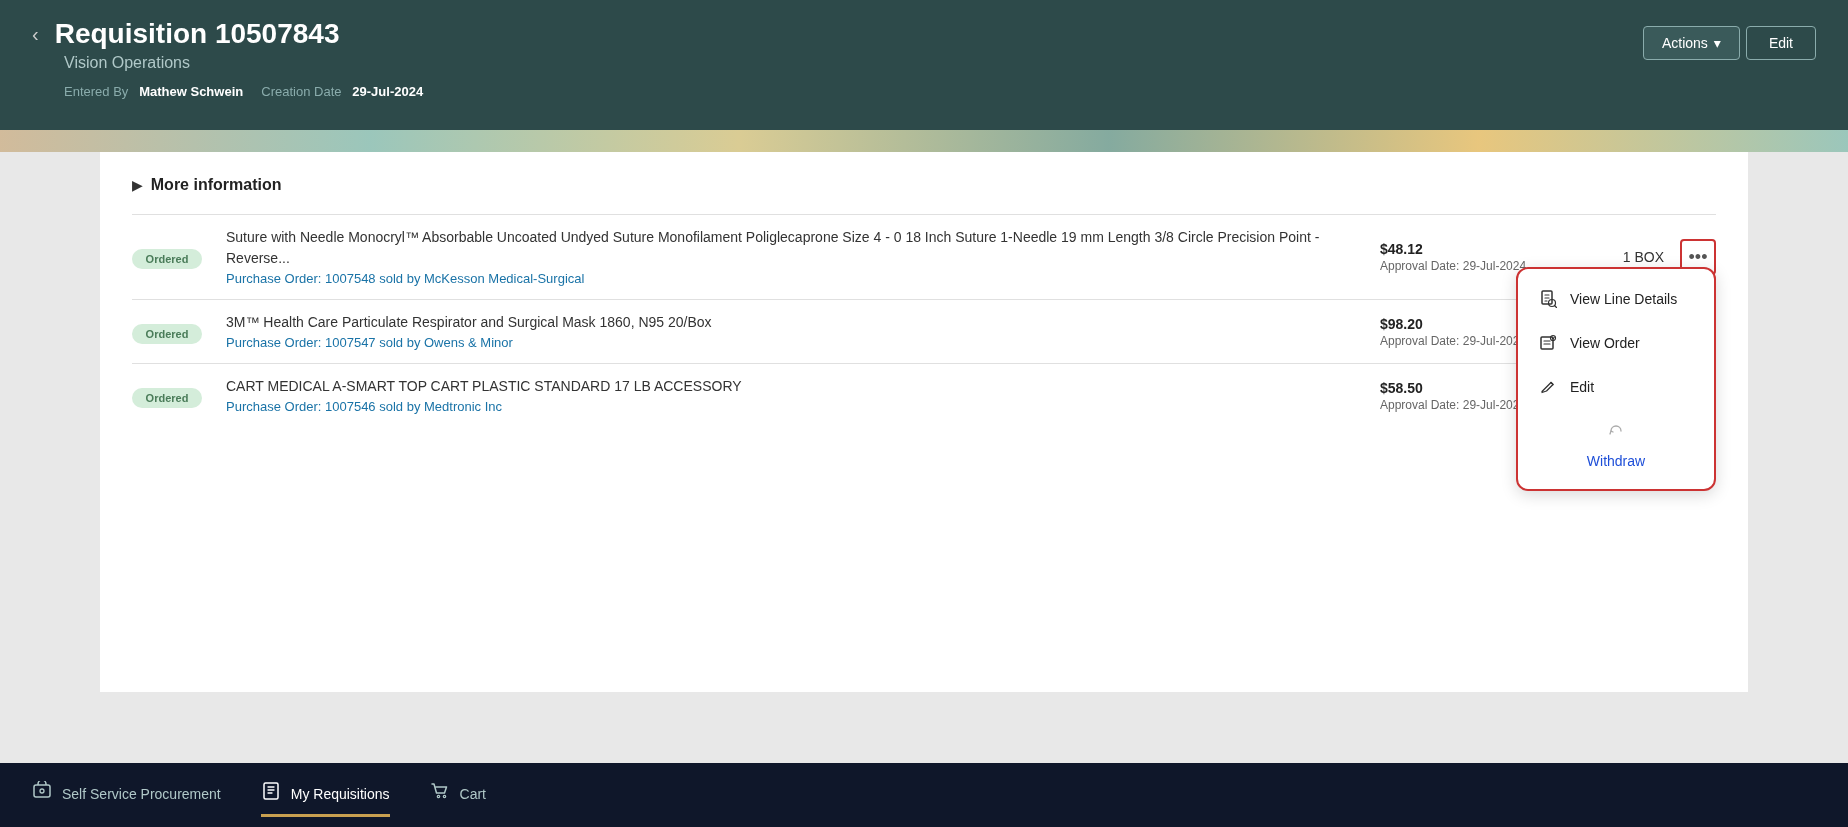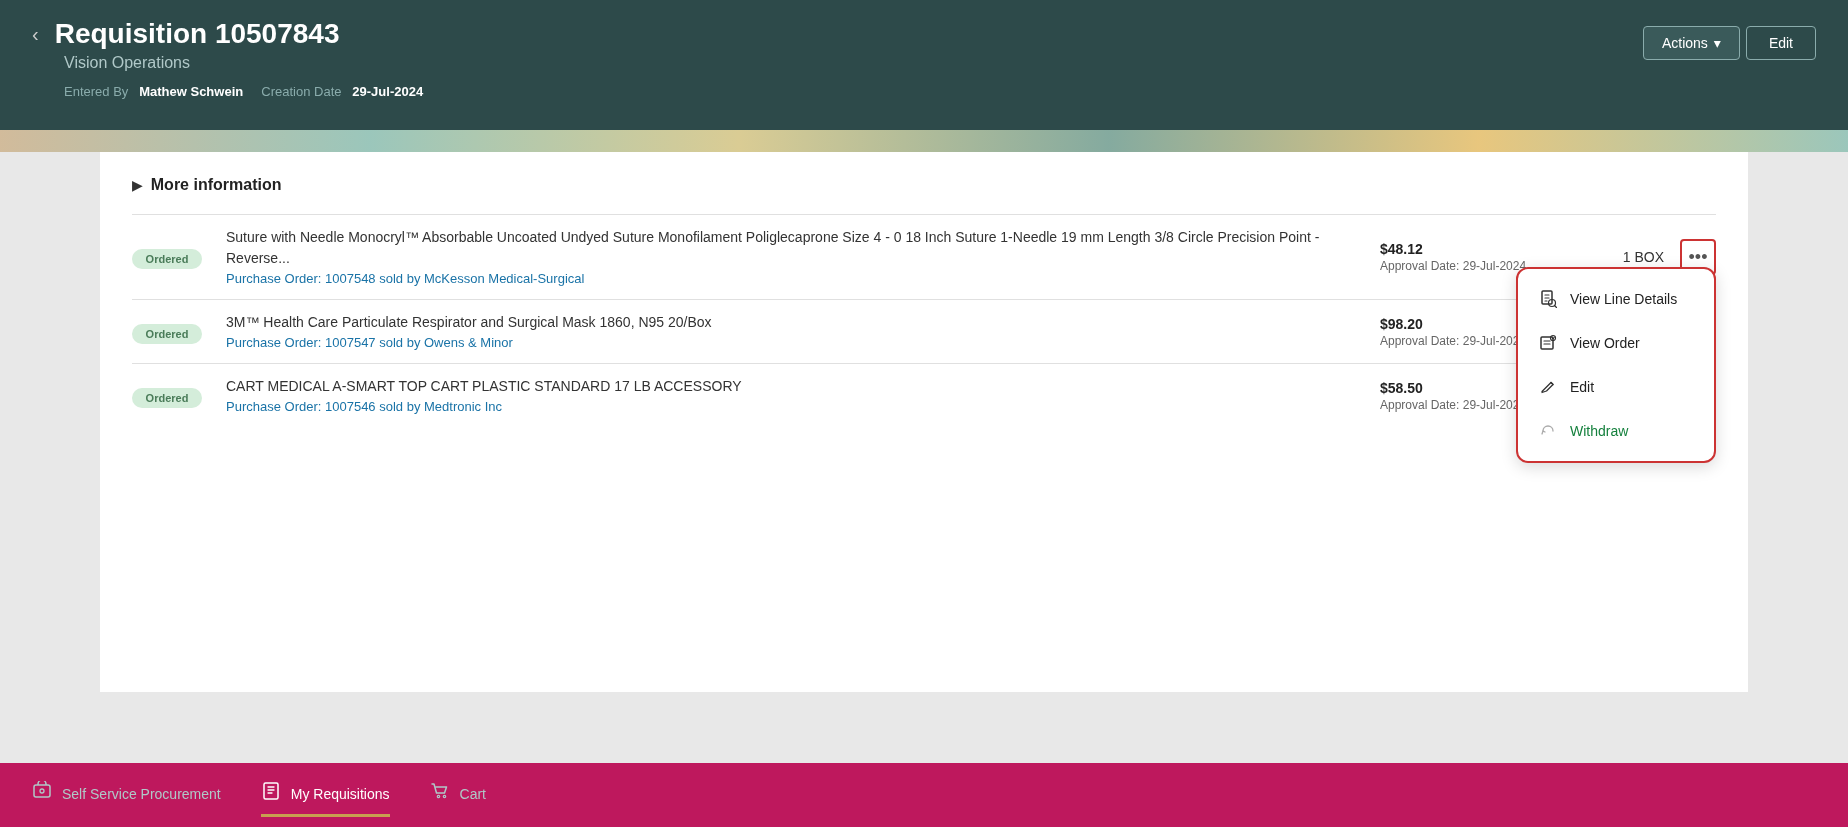--- a/index.html
+++ b/index.html
@@ -220,39 +220,40 @@
     .dropdown-item {
       display: flex;
       align-items: center;
       gap: 12px;
       padding: 12px 20px;
       cursor: pointer;
       font-size: 14px;
       color: #222;
     }
     .dropdown-item.disabled {
-      color: #15803d;
+      color: #1d4ed8;
       cursor: default;
+      flex-direction: column;
     }
     .dropdown-icon {
       width: 20px;
       height: 20px;
       display: flex;
       align-items: center;
       justify-content: center;
       flex-shrink: 0;
     }
 
     
     .bottom-nav {
       position: absolute;
       bottom: 0;
       left: 0;
       right: 0;
-      background: #be185d;
+      background: #0f172a;
       height: 64px;
       display: flex;
       align-items: center;
       padding: 0 32px;
       gap: 40px;
     }
     .nav-item {
       display: flex;
       align-items: center;
       gap: 10px;

